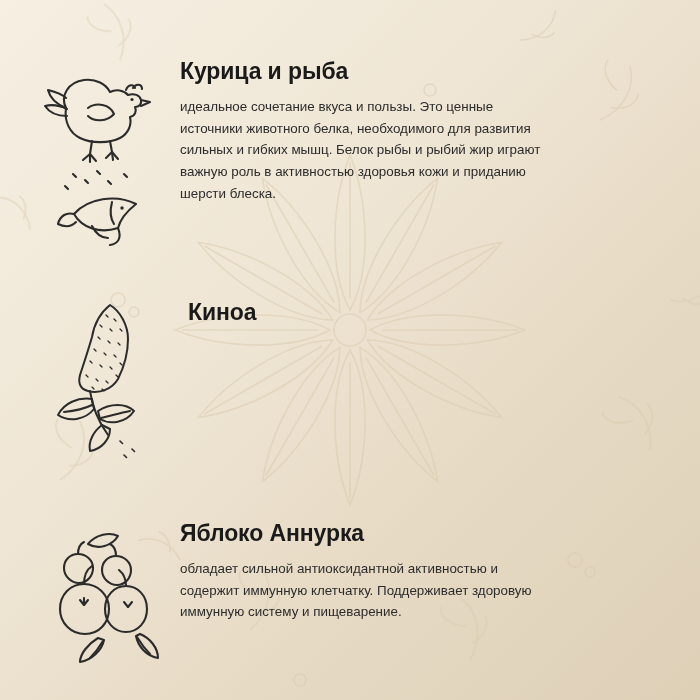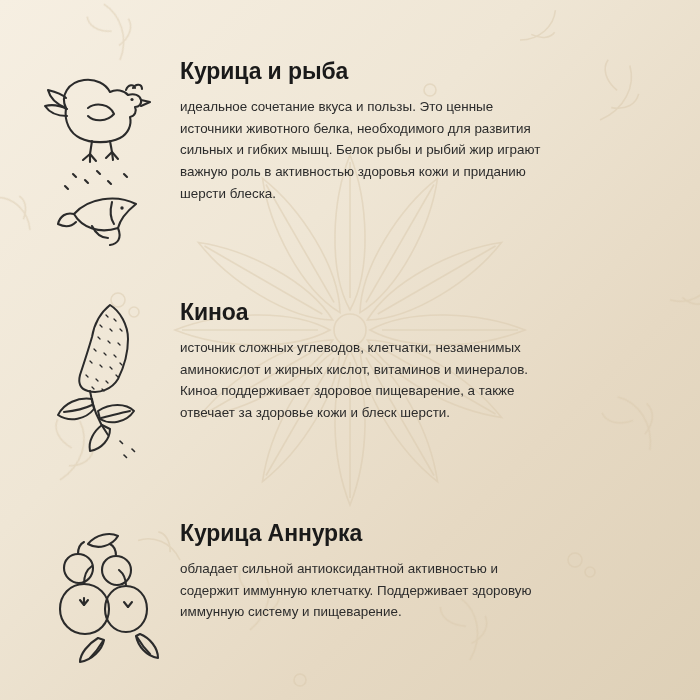--- a/index.html
+++ b/index.html
@@ -56,21 +56,21 @@
     letter-spacing: -0.1px;
   }
   .block-body {
     font-size: 13.4px;
     line-height: 1.62;
     color: #2c2c2c;
     margin: 0;
     max-width: 370px;
   }
   #block-chicken-fish { margin-top: 6px; }
-  #block-quinoa { margin-top: 52px; }
+  #block-quinoa { margin-top: 52px; gap: 8px; }
   #block-apple { margin-top: 56px; }
   #block-quinoa .block-icon { padding-top: 0; }
   #block-apple .block-icon { padding-top: 6px; }
   .icon-svg { display: block; }
 </style>
 </head>
 <body>
 
 <div class="poster">
 
@@ -291,21 +291,20 @@
             <g stroke-width="1.6">
               <path d="M80,142 l2.5,2.5"></path>
               <path d="M92,150 l2.5,2.5"></path>
               <path d="M84,156 l2.5,2.5"></path>
             </g>
           </g>
         </svg>
       </div>
       <div class="block-text">
         <h2 class="block-title">Киноа</h2>
-        <p class="block-body">источник сложных углеводов, клетчатки, незаменимых аминокислот и жирных кислот, витаминов и минералов. Киноа поддерживает здоровое пищеварение, а также отвечает за здоровье кожи и блеск шерсти.</p>
       </div>
     </div>
 
     <div class="block" id="block-apple">
       <div class="block-icon">
         <svg class="icon-svg" width="130" height="145" viewBox="0 0 130 145" aria-hidden="true">
           <g fill="none" stroke="#2b2b2b" stroke-width="2.1" stroke-linecap="round" stroke-linejoin="round">
 
             <path d="M38,28 C30,28 24,34 24,42 C24,50 31,57 39,57 C47,57 53,50 53,42
                      C53,34 46,28 38,28 Z"></path>
@@ -332,19 +331,19 @@
               <path d="M92,76 l-4,5"></path>
 
             <path d="M58,112 C48,118 40,128 40,136 C52,134 62,124 64,114 Z"></path>
             <path d="M50,132 C56,126 60,120 63,115"></path>
             <path d="M100,108 C110,112 118,122 118,132 C106,130 98,120 96,110 Z"></path>
             <path d="M110,128 C104,122 100,116 97,111"></path>
           </g>
         </svg>
       </div>
       <div class="block-text">
-        <h2 class="block-title">Курица Аннурка</h2>
+        <h2 class="block-title">Яблоко Аннурка</h2>
         <p class="block-body">обладает сильной антиоксидантной активностью и содержит иммунную клетчатку. Поддерживает здоровую иммунную систему и пищеварение.</p>
       </div>
     </div>
 
   </div>
 </div>
 
 </body></html>

